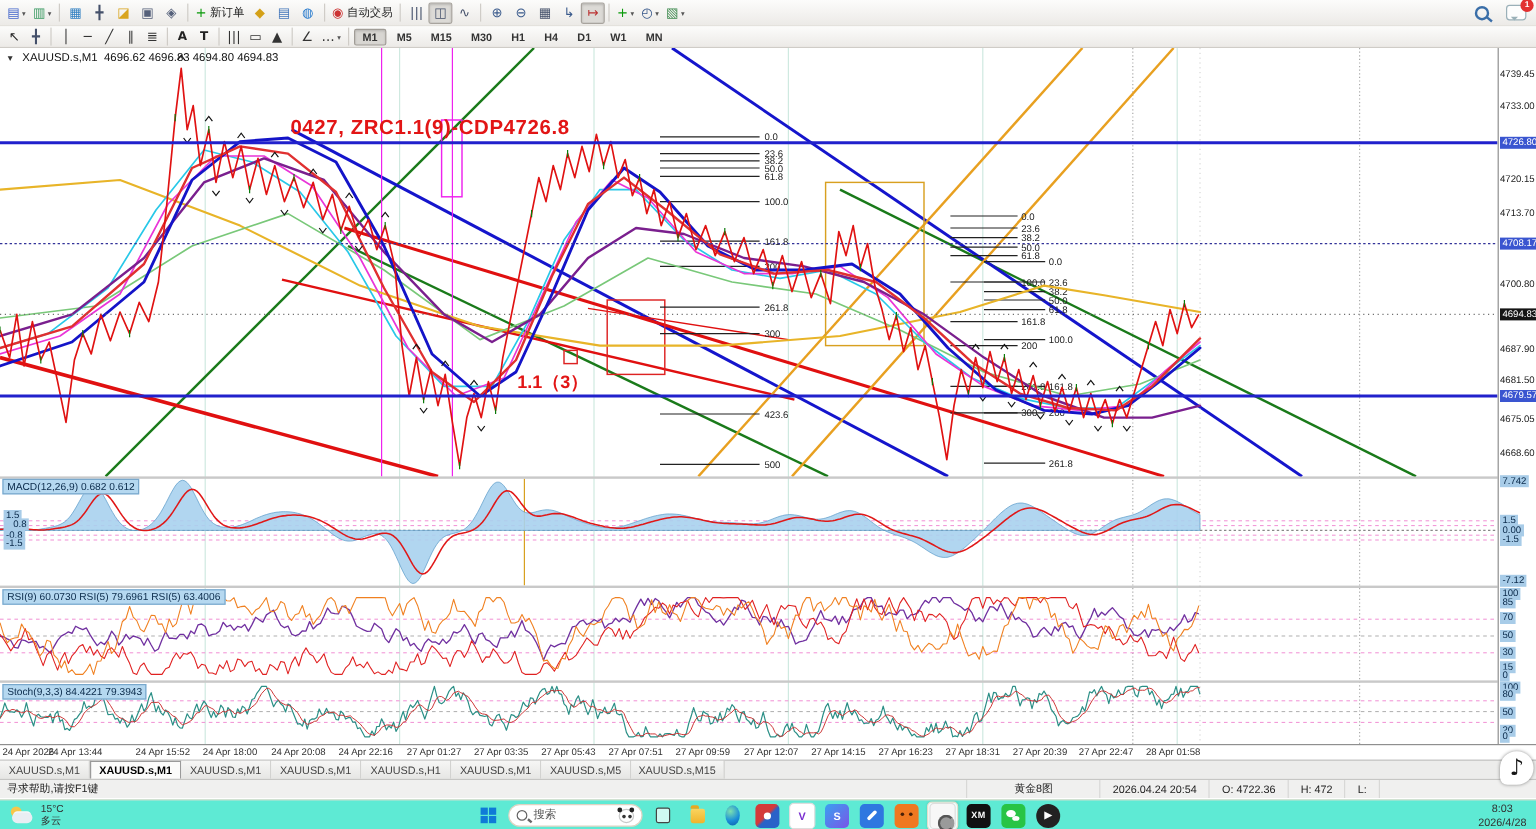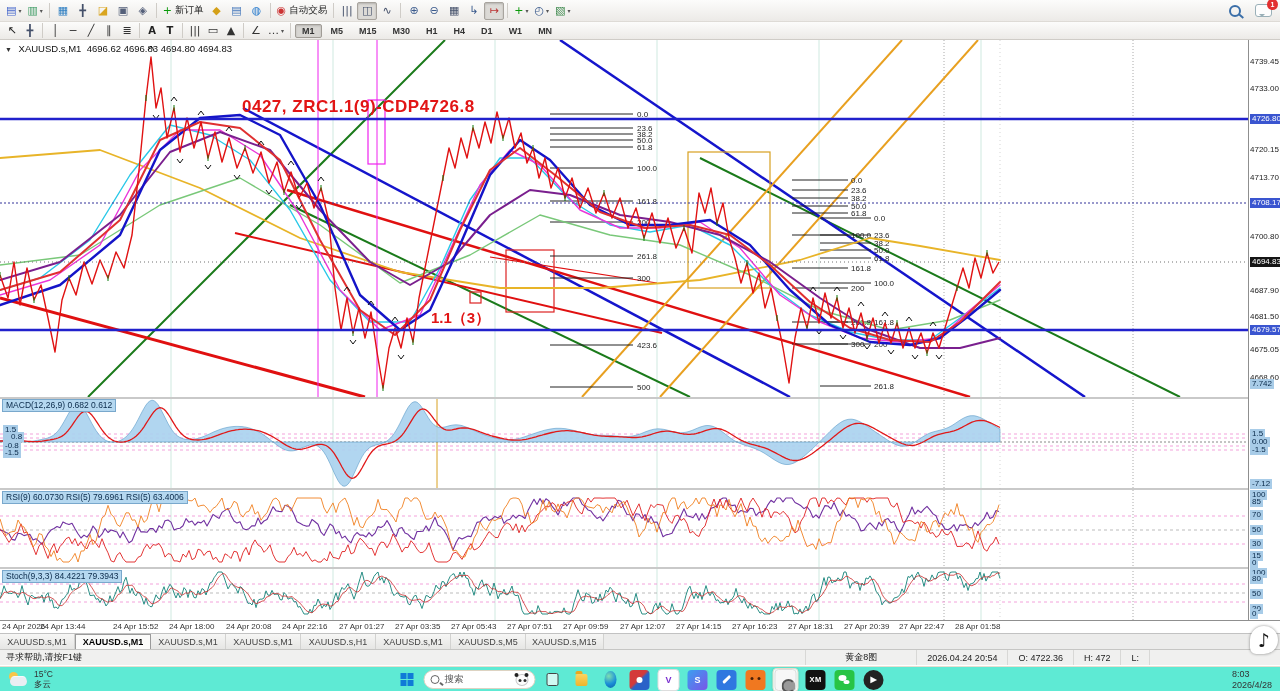--- a/index.html
+++ b/index.html
@@ -95,21 +95,21 @@
   .ic-pen{background:#2f77e0}
   .ic-pen::after{content:"";position:absolute;width:10px;height:2.5px;background:#fff;border-radius:2px;transform:rotate(-45deg)}
   .ic-face{background:#f07820}
   .ic-face::after{content:"";position:absolute;left:5px;top:7px;width:3px;height:3px;border-radius:50%;background:#4a2008;box-shadow:7px 0 0 #4a2008}
   .ic-mt{background:#f7f7f7;border:1px solid #ddd}
   .ic-mt::after{content:"";width:10px;height:10px;border:2px solid #555;border-radius:50%;border-right-color:transparent}
   .ic-xm{background:#111;color:#fff;font-size:7.5px;letter-spacing:.5px}
   .ic-wx{background:#28c445}
   .ic-wx::after{content:"";position:absolute;left:4px;top:5px;width:8px;height:6px;background:#fff;border-radius:50%;box-shadow:4px 4px 0 -1px #fff}
   .ic-play{background:#222;border-radius:50%;color:#fff;font-size:8px}
-  .tb-clock{position:absolute;right:8px;top:0;height:100%;display:flex;flex-direction:column;align-items:flex-start;justify-content:center;
+  .tb-clock{position:absolute;right:8px;top:0;height:100%;display:flex;flex-direction:column;align-items:center;justify-content:center;
     font-size:9px;color:#333;line-height:11px}
 </style>
 </head>
 <body>
 
 <div class="screen">
 
   <div class="tb1" id="tbrow1">
       <button class="tbtn">
         <span class="glyph" style="color: rgb(68, 102, 204);">▤</span>
@@ -488,21 +488,21 @@
       <div class="axis-label " style="left: 1250px; top: 145px;">4720.15</div>
       <div class="axis-label " style="left: 1250px; top: 173px;">4713.70</div>
       <div class="axis-label axis-hl" style="left: 1250px; top: 198px;">4708.17</div>
       <div class="axis-label " style="left: 1250px; top: 232px;">4700.80</div>
       <div class="axis-label axis-cur" style="left: 1250px; top: 257px;">4694.83</div>
       <div class="axis-label " style="left: 1250px; top: 286px;">4687.90</div>
       <div class="axis-label " style="left: 1250px; top: 312px;">4681.50</div>
       <div class="axis-label axis-hl" style="left: 1250px; top: 325px;">4679.57</div>
       <div class="axis-label " style="left: 1250px; top: 345px;">4675.05</div>
       <div class="axis-label " style="left: 1250px; top: 373px;">4668.60</div>
-      <div class="axis-label axis-lite" style="left: 1250px; top: 379px;">7.742</div>
+      <div class="axis-label axis-lite" style="left: 1250px; top: 396px;">7.742</div>
       <div class="axis-label axis-lite" style="left: 1250px; top: 429px;">1.5</div>
       <div class="axis-label axis-lite" style="left: 1250px; top: 437px;">0.00</div>
       <div class="axis-label axis-lite" style="left: 1250px; top: 445px;">-1.5</div>
       <div class="axis-label axis-lite" style="left: 1250px; top: 479px;">-7.12</div>
       <div class="axis-label axis-lite" style="left: 3px; top: 425px;">1.5</div>
       <div class="axis-label axis-lite" style="left: 3px; top: 432px; padding-left: 8px;">0.8</div>
       <div class="axis-label axis-lite" style="left: 3px; top: 441px;">-0.8</div>
       <div class="axis-label axis-lite" style="left: 3px; top: 448px;">-1.5</div>
       <div class="axis-label axis-lite" style="left: 1250px; top: 490px;">100</div>
       <div class="axis-label axis-lite" style="left: 1250px; top: 497px;">85</div>

